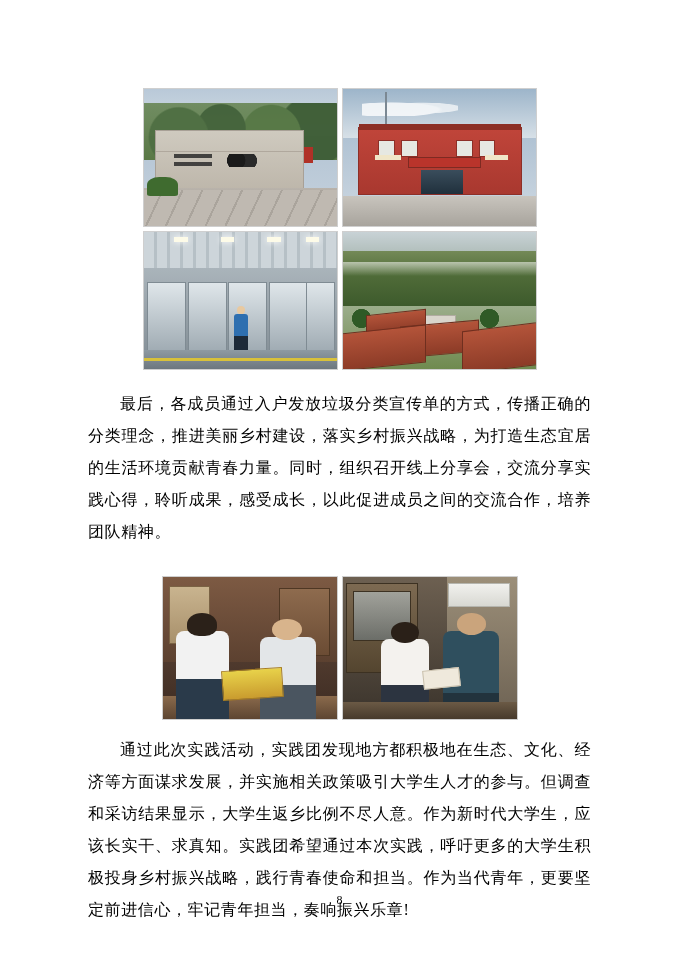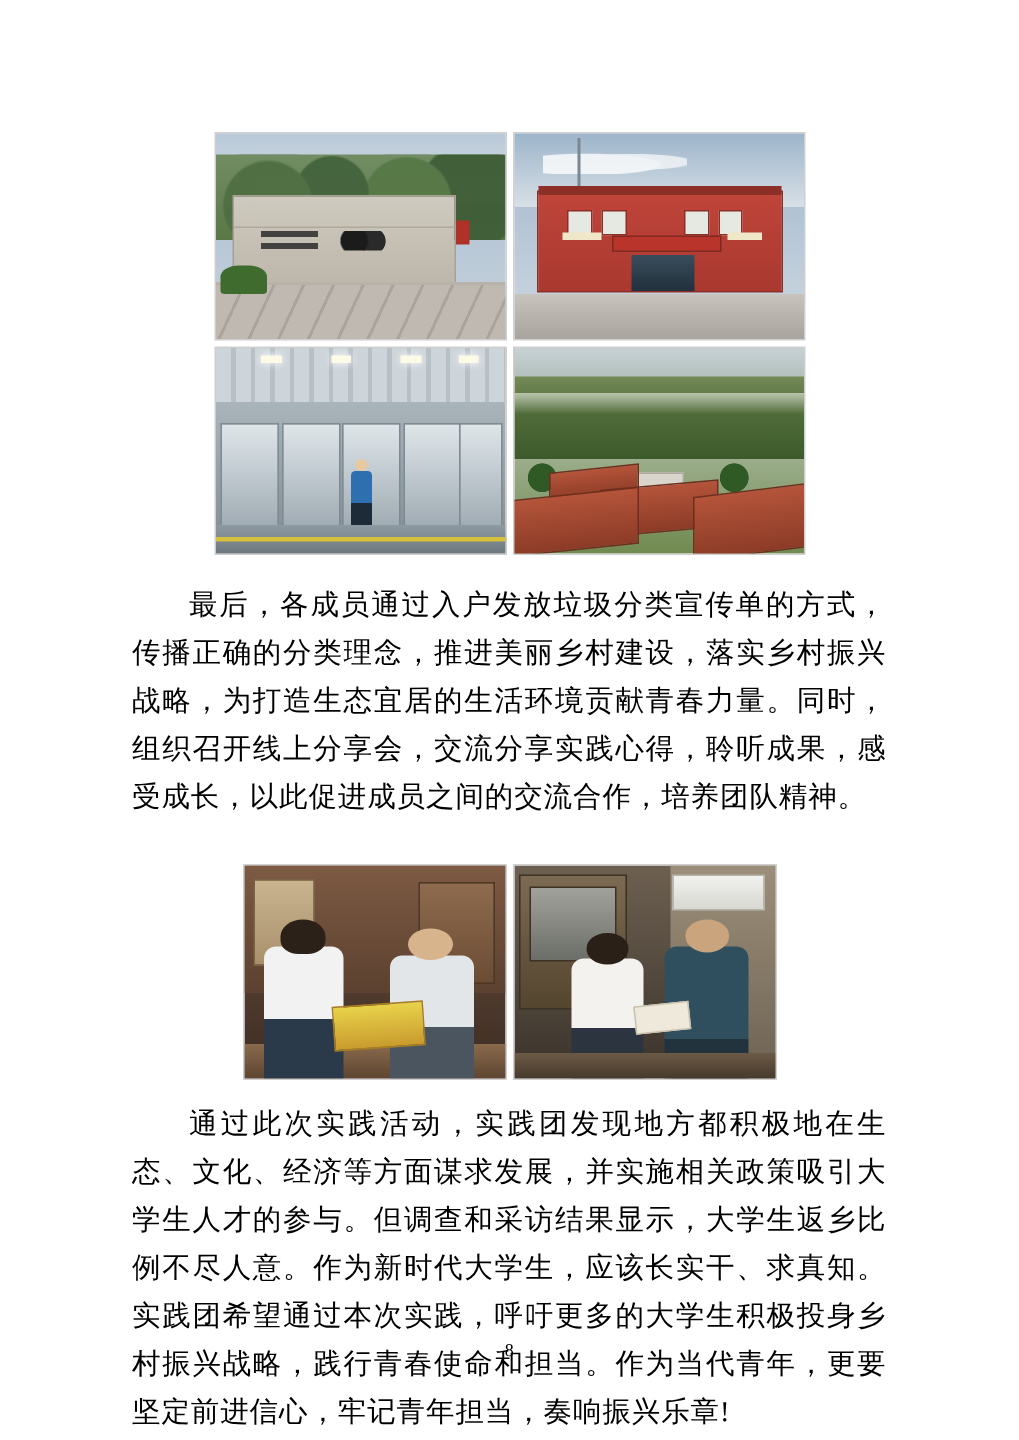--- a/index.html
+++ b/index.html
@@ -172,21 +172,21 @@
               background: linear-gradient(#2f4f5e 0 70%, #22333d 70% 100%); border-radius:8px 8px 0 0; }
   .p6 .manb:before { content:""; position:absolute; left:24%; top:-20%; width:52%; height:24%;
               background:#caa47c; border-radius:50%; }
   .p6 .floor { position:absolute; left:0; bottom:0; width:100%; height:12%;
                background: linear-gradient(#6b5a45,#473a2c); }
   .p6 .paper { position:absolute; left:46%; bottom:22%; width:20%; height:12%;
                background:#efe9dc; transform: rotate(-6deg); border:1px solid #c9c0ad; }
 
   .para {
     margin: 0;
-    font-size: 19px;
+    font-size: 16px;
     line-height: 32px;
     letter-spacing: 0.6px;
     text-indent: 2em;
     text-align: justify;
     color: #000;
   }
   .para.p-top { margin-top: 18px; }
   .para.p-bottom { margin-top: 14px; }
   .page-number {
     position: absolute;

